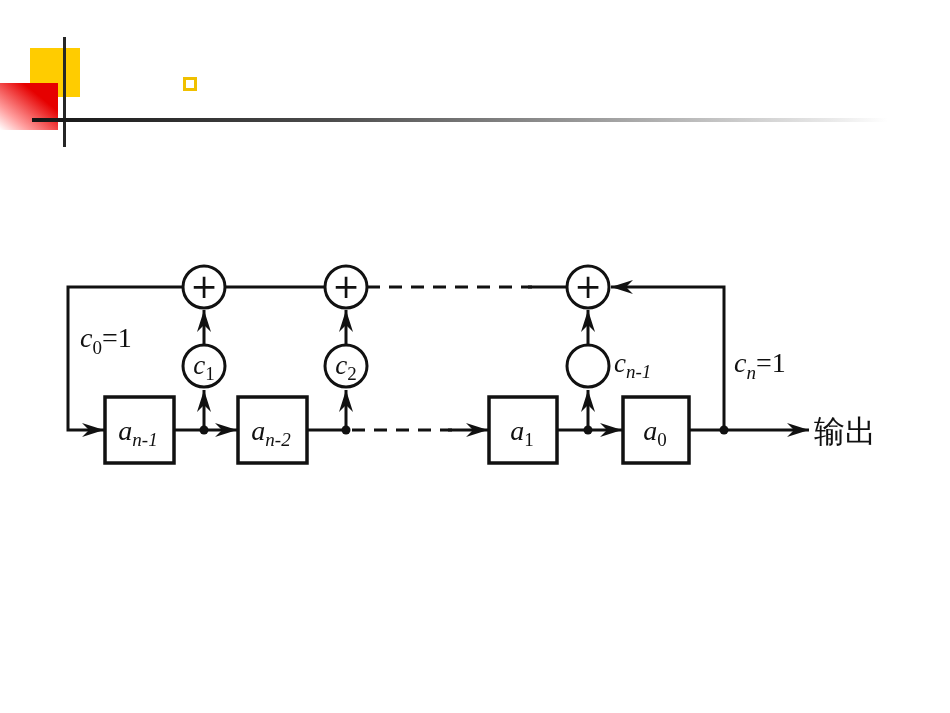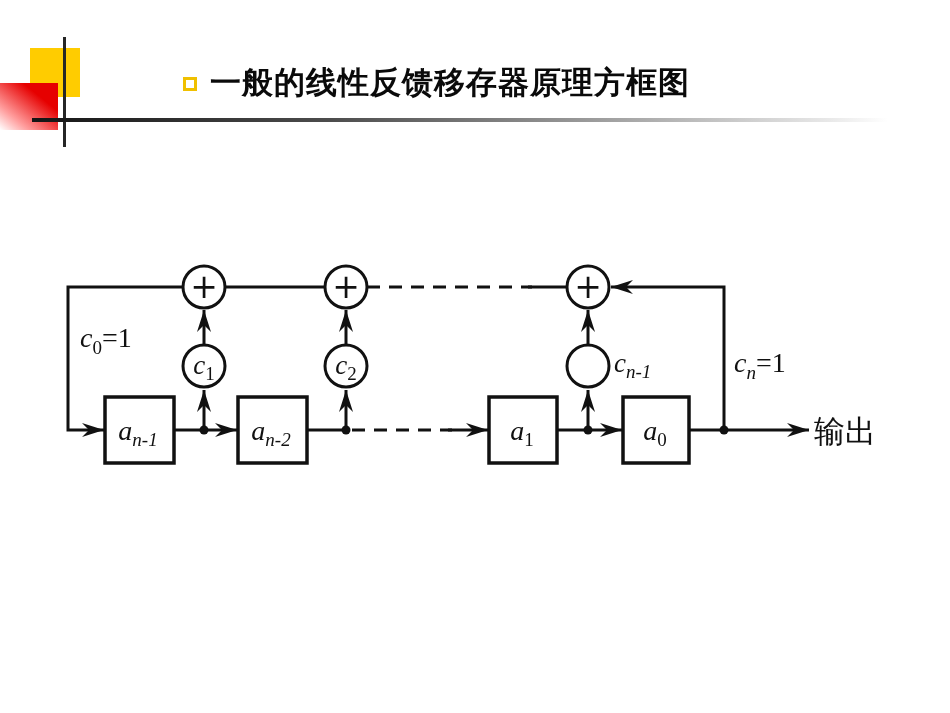--- a/index.html
+++ b/index.html
@@ -79,21 +79,20 @@
 <body>
 
 <div class="slide">
 
   <div class="deco-yellow"></div>
   <div class="deco-red"></div>
   <div class="deco-vline"></div>
   <div class="deco-hline"></div>
 
   <div class="title-bullet"></div>
-  <h1 class="slide-title">一般的线性反馈移存器原理方框图</h1>
 
   <svg class="diagram" viewBox="0 0 950 713">
     <defs>
       <marker id="arrow" markerUnits="userSpaceOnUse" markerWidth="24" markerHeight="17" refX="22" refY="8" orient="auto">
         <path d="M22,8 L0,1 L7,8 L0,15 Z" fill="#111"></path>
       </marker>
     </defs>
 
     <g>
 

